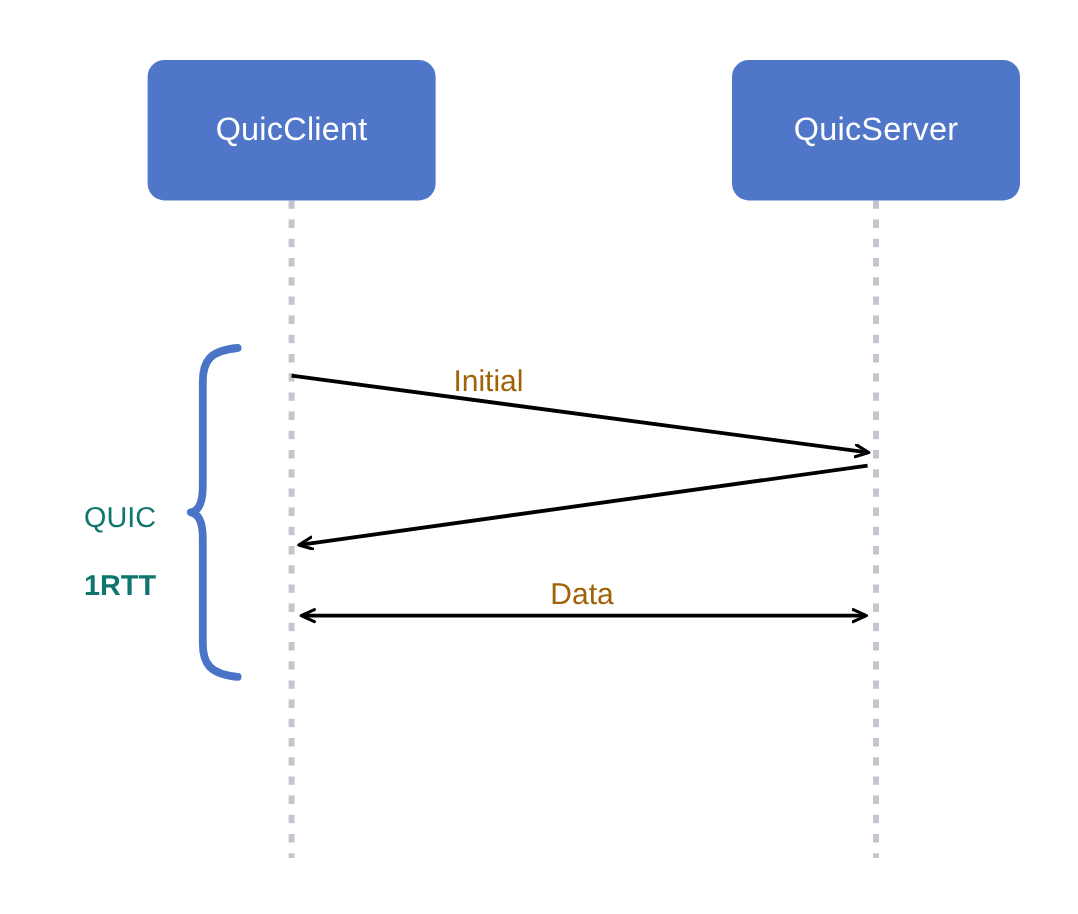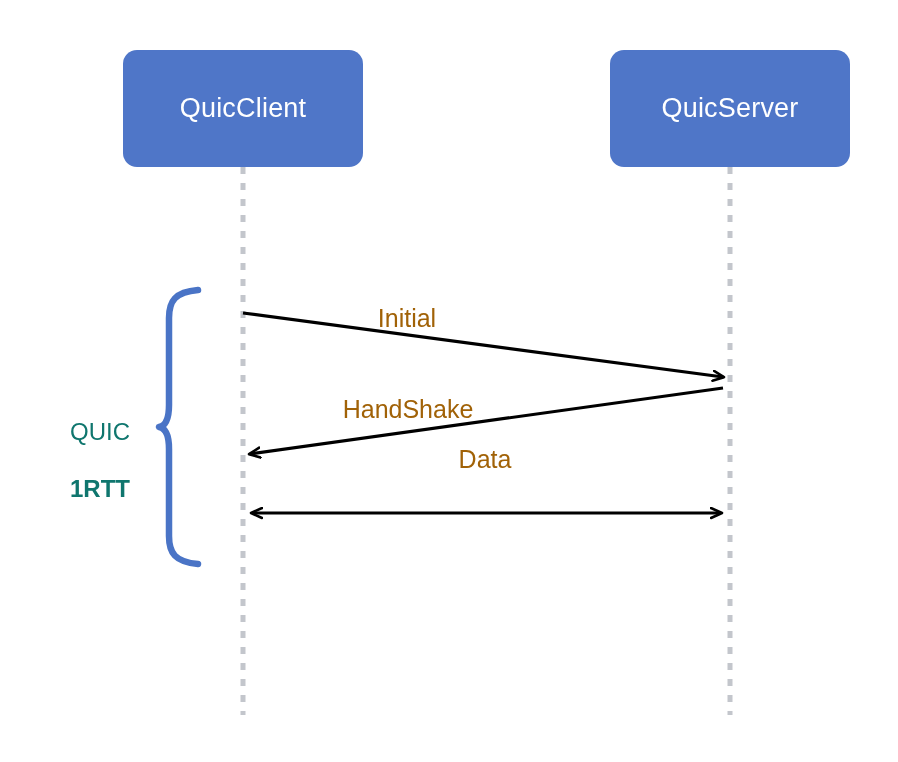--- a/index.html
+++ b/index.html
@@ -95,21 +95,20 @@
   <div class="participant-box" style="left:123px; top:50px; width:240px; height:117px; background:#4f76c8;">
     <span class="participant-label">QuicClient</span>
   </div>
 
   <div class="participant-box" style="left:610px; top:50px; width:240px; height:117px; background:#4f76c8;">
     <span class="participant-label">QuicServer</span>
   </div>
 
   <div class="msg-label" style="left:407px; top:318px;">Initial</div>
 
-  <div class="msg-label" style="left:408px; top:409px;">HandShake</div>
 
-  <div class="msg-label" style="left:485px; top:459px;">Data</div>
+  <div class="msg-label" style="left:485px; top:496px;">Data</div>
 
   <div class="span-label-line" style="left:100px; top:432px;">QUIC</div>
 
   <div class="span-label-line" style="left:100px; top:489px;font-weight:bold;">1RTT</div>
 
 </div>
 
 </body></html>

